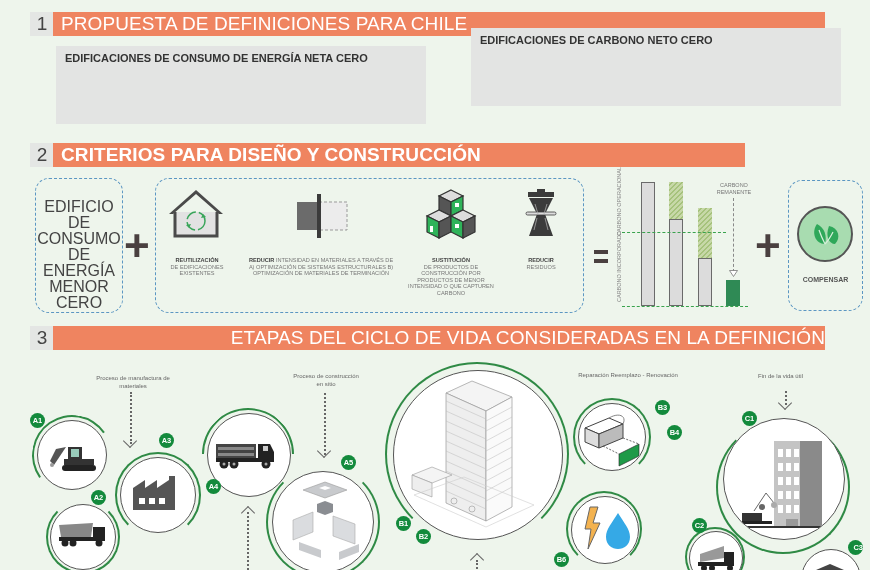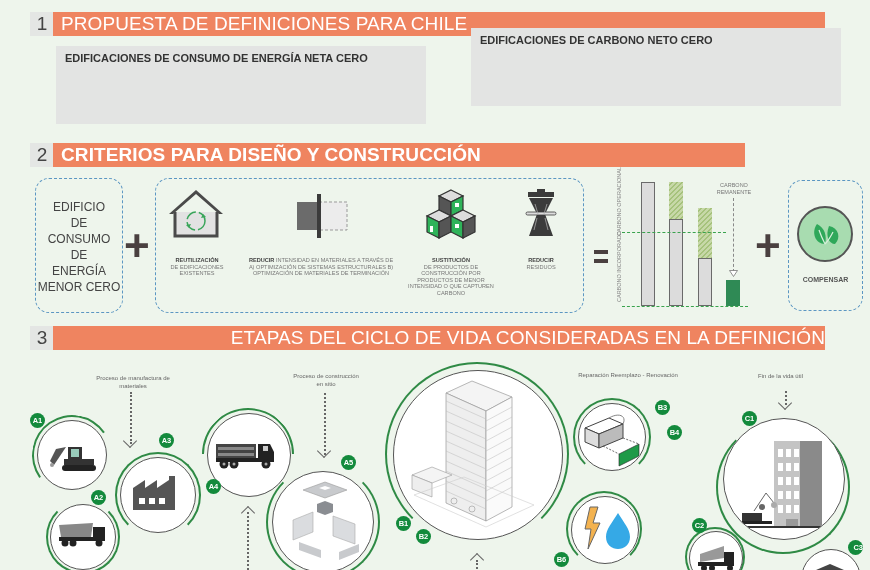--- a/index.html
+++ b/index.html
@@ -50,21 +50,21 @@
   <div class="def-title">EDIFICACIONES DE CONSUMO DE ENERGÍA NETA CERO</div>
 </div>
 <div class="def-box" style="left:471px;top:28px;width:370px;height:78px;">
   <div class="def-title">EDIFICACIONES DE CARBONO NETO CERO</div>
 </div>
 
 <div class="sec-num" style="left:30px;top:143px;">2</div>
 <div class="sec-bar" style="left:53px;top:143px;width:692px;font-weight:bold;">CRITERIOS PARA DISEÑO Y CONSTRUCCIÓN</div>
 
 <div class="dash" style="left:35px;top:178px;width:88px;height:135px;">
-  <div style="position:absolute;left:0;right:0;top:20px;text-align:center;font-size:12px;color:#444;line-height:16px;">
+  <div style="position:absolute;left:0;right:0;top:20px;text-align:center;font-size:16px;color:#444;line-height:16px;">
     <div>EDIFICIO</div>
     <div>DE</div>
     <div>CONSUMO</div>
     <div>DE</div>
     <div>ENERGÍA</div>
     <div>MENOR CERO</div>
   </div>
 </div>
 <div class="big-plus" style="left:124px;top:226px;">+</div>
 

